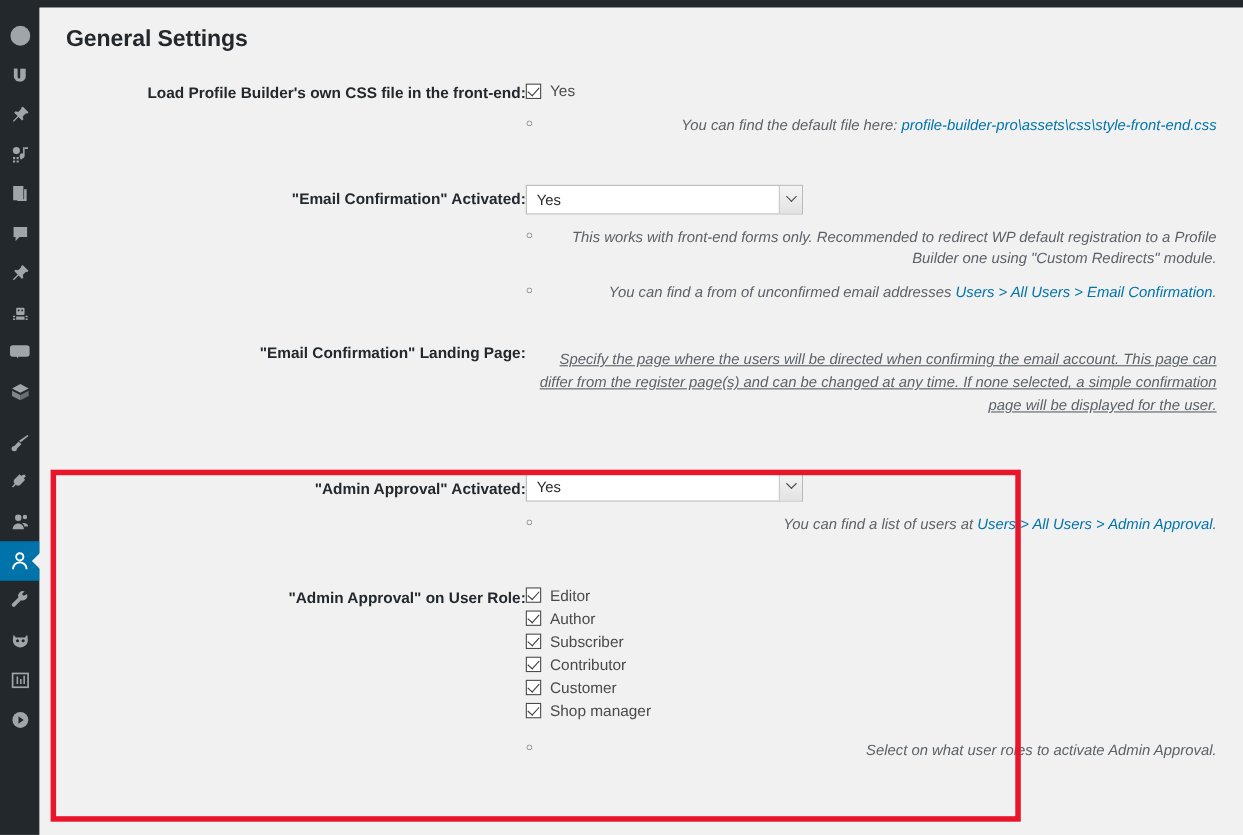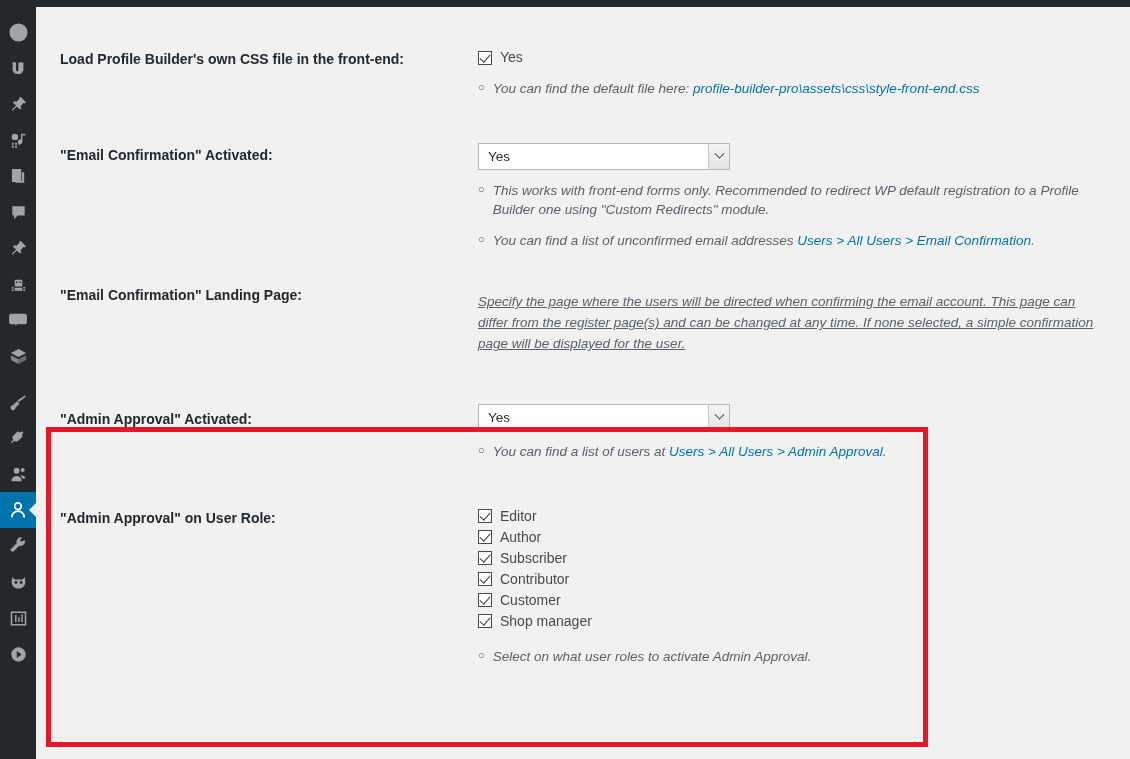--- a/index.html
+++ b/index.html
@@ -56,22 +56,23 @@
 
   #page-title {
     font-size: 21px;
     font-weight: bold;
     color: #23282d;
     margin: 17px 0 0 24px;
     letter-spacing: -0.1px;
   }
 
   .settings-table {
-    margin-top: 40px;
+    margin-top: 24px;
     width: 1070px;
+    text-align: right;
   }
 
   .row {
     display: flex;
     align-items: flex-start;
     padding: 0 0 0 24px;
   }
   .row-label {
     width: 418px;
     flex: 0 0 418px;
@@ -367,20 +368,21 @@
             <circle class="gly" cx="10" cy="10" r="7.6"></circle>
             <path d="M8.2 6.4l5 3.6-5 3.6z" fill="#23282d"></path>
           </svg>
       </span>
     </div>
 
   </div>
 
   <div id="content">
 
+    <h1 id="page-title">General Settings</h1>
 
     <div class="settings-table">
 
       <div class="row">
         <div class="row-label">Load Profile Builder's own CSS file in the front-end:</div>
         <div class="row-field">
           <div class="cbline">
             <span class="cbox checked"></span>
             <span class="cbtext">Yes</span>
           </div>
@@ -404,21 +406,21 @@
                 <span class="chev"></span>
               </span>
           </div>
           <div class="hint">
             <span class="marker">○</span>
             <span class="htext">This works with front-end forms only. Recommended to redirect WP default registration to a Profile Builder one using "Custom Redirects" module.</span>
           </div>
           <div class="hint">
             <span class="marker">○</span>
             <span class="htext">
-              <span>You can find a list of unconfirmed email addresses </span><span class="lnk">Users &gt; All Users &gt; Email Confirmation</span><span>.</span>
+              <span>You can find a from of unconfirmed email addresses </span><span class="lnk">Users &gt; All Users &gt; Email Confirmation</span><span>.</span>
             </span>
           </div>
         </div>
       </div>
 
       <div class="gap-b"></div>
 
       <div class="row">
         <div class="row-label">"Email Confirmation" Landing Page:</div>
         <div class="row-field">

